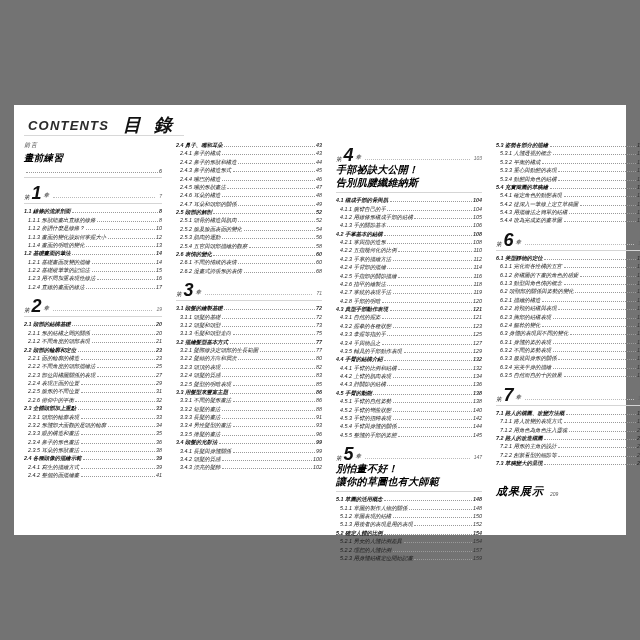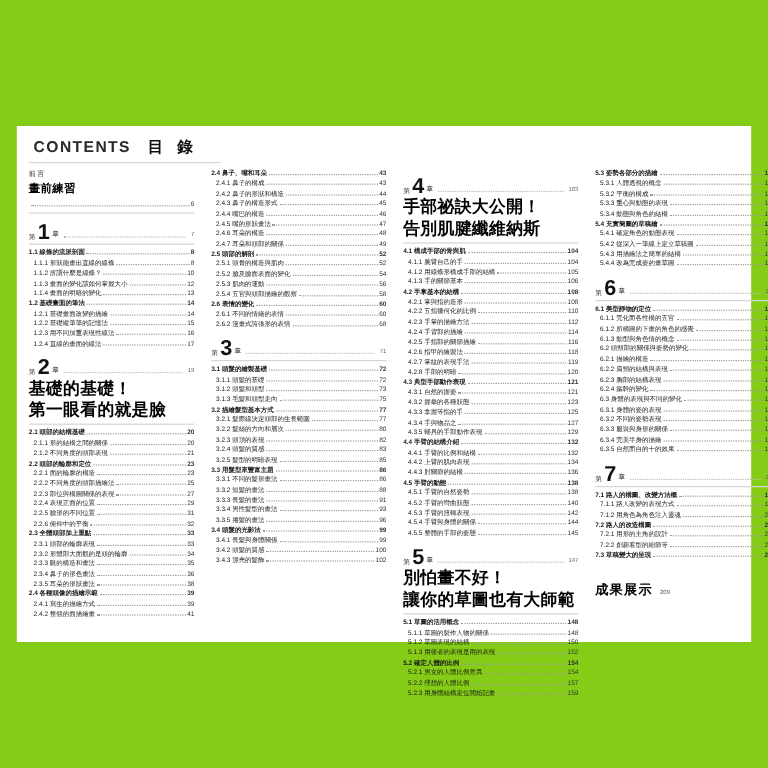--- a/index.html
+++ b/index.html
@@ -6,21 +6,22 @@
   body{
     width:640px;height:640px;
     background:#ffffff;
     font-family:"Liberation Sans","DejaVu Sans",sans-serif;
     overflow:hidden;
   }
   .page{
     position:absolute;
     left:0;top:0;
     width:640px;height:640px;
-    background:#84cc16;
+    background:#737373;
+    font-style:italic;
   }
   .sheet{
     position:absolute;
     left:14px;top:105px;
     width:612px;height:430px;
     background:#ffffff;
   }
   
   .hdr{
     position:absolute;left:10px;top:8px;
@@ -30,21 +31,21 @@
     font-family:"Liberation Sans",sans-serif;
     font-weight:bold;
     font-size:13px;
     letter-spacing:1.2px;
     color:#2b2b2b;
     background:linear-gradient(90deg,#cfcfcf 0%,#efefef 100%);
     padding:2px 6px 2px 4px;
     -webkit-background-clip:text;
   }
   .hdr-cn{
-    font-size:13px;font-weight:bold;color:#111;letter-spacing:4px;
+    font-size:18px;font-weight:bold;color:#111;letter-spacing:4px;
   }
   .hdr-rule{
     position:absolute;left:10px;top:30px;width:160px;height:1px;background:#d8d8d8;
   }
   
   .cols{
     position:absolute;left:10px;top:36px;
     width:594px;
     display:flex;
     gap:14px;
@@ -56,21 +57,21 @@
   .col.c2{width:146px;flex:0 0 146px;}
   .col.c3{width:146px;flex:0 0 146px;}
   .col.c4{width:150px;flex:0 0 150px;}
 
   
   .blk{margin-bottom:7px;}
   .bigtitle{
     font-size:9.5px;font-weight:bold;color:#000;line-height:1.25;
     margin:1px 0 3px 0;letter-spacing:.3px;
   }
-  .bigtitle.two{font-size:14px;}
+  .bigtitle.two{font-size:10px;}
   .chapline{
     display:flex;align-items:flex-end;gap:2px;
     margin:6px 0 1px 0;
   }
   .chap-ch{font-size:5.5px;color:#222;}
   .chap-no{
     font-size:18px;font-weight:bold;color:#111;line-height:.9;
     font-family:"Liberation Sans",sans-serif;
   }
   .chap-ch2{font-size:5.5px;color:#222;margin-bottom:2px;}
@@ -192,21 +193,20 @@
             </div>
           </div>
           <div class="blk">
             <div class="chapline">
               <span class="chap-ch">第</span>
               <span class="chap-no">2</span>
               <span class="chap-ch2">章</span>
               <span class="chap-rule"></span>
               <span class="chap-pg">19</span>
             </div>
-            <div class="bigtitle two">基礎的基礎！<br>第一眼看的就是臉</div>
             <hr class="hr">
             <div class="entry lvl1">
               <span class="t">2.1 頭部的結構基礎</span>
               <span class="d"></span>
               <span class="p">20</span>
             </div>
             <div class="entry lvl2">
               <span class="t">2.1.1 形的結構之間的關係</span>
               <span class="d"></span>
               <span class="p">20</span>

